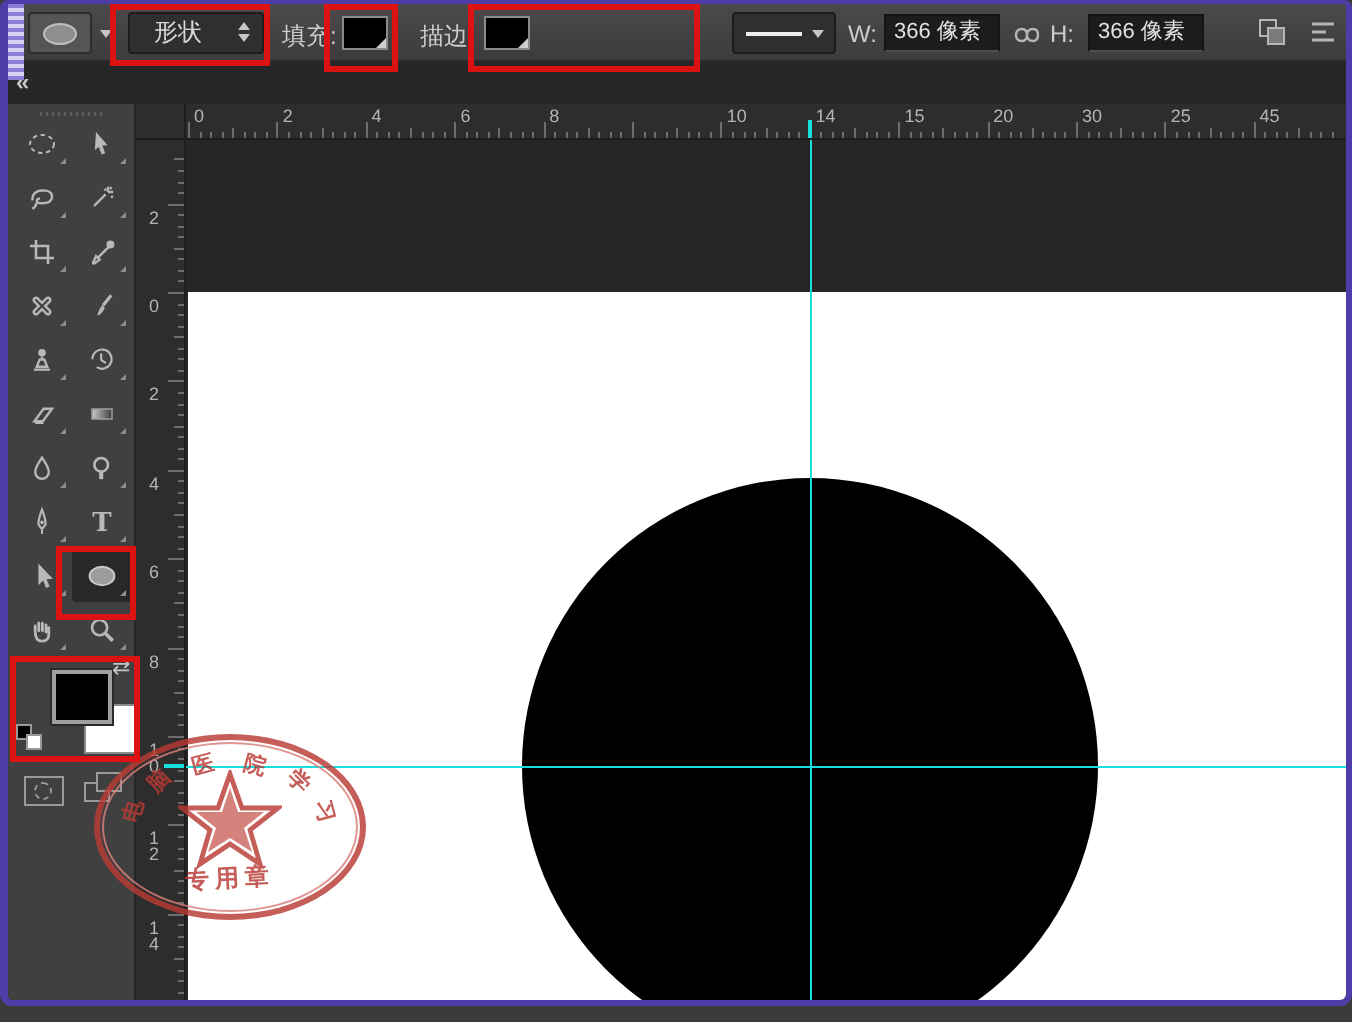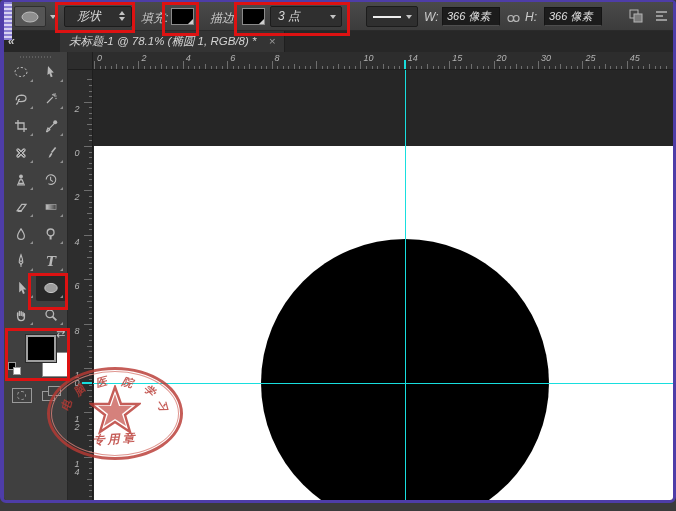--- a/index.html
+++ b/index.html
@@ -3,21 +3,21 @@
 <meta charset="utf-8">
 <style>
   html,body{margin:0;padding:0;background:#3b3b3b;}
   *{box-sizing:border-box;}
   .stage{position:relative;width:676px;height:511px;background:#3b3b3b;overflow:hidden;
          font-family:"Liberation Sans","DejaVu Sans",sans-serif;}
   
   .shot{position:absolute;left:0;top:0;width:676px;height:503px;
         border-left:4px solid var(--frame);border-right:3px solid var(--frame);
         border-top:2px solid var(--frame);border-bottom:3px solid var(--frame);
-        border-radius:4px 4px 6px 6px;background:#262626;overflow:hidden;font-style:italic;}
+        border-radius:4px 4px 6px 6px;background:#262626;overflow:hidden;}
   .stripes{position:absolute;left:0;top:0;width:8px;height:38px;z-index:90;
         background:repeating-linear-gradient(180deg,#8a7fd4 0 2px,#d8d3f2 2px 4px);}
   
   .options-bar{position:absolute;left:0;top:0;width:669px;height:29px;
         background:linear-gradient(#4a4a4a,#3c3c3c);border-bottom:1px solid #2a2a2a;z-index:10;}
   .preset-btn{position:absolute;left:10px;top:4px;width:32px;height:21px;background:#555;
         border:1px solid #2e2e2e;border-radius:2px;display:flex;align-items:center;justify-content:center;}
   .tri-d{width:0;height:0;border-left:3.5px solid transparent;border-right:3.5px solid transparent;border-top:4px solid #c4c4c4;}
   .tri-u{width:0;height:0;border-left:3.5px solid transparent;border-right:3.5px solid transparent;border-bottom:4px solid #c4c4c4;}
   .preset-arrow{position:absolute;left:46px;top:13px;}
@@ -122,24 +122,20 @@
         <span>形状</span>
         <span class="arrows">
             <span class="tri-u"></span>
             <span class="tri-d"></span>
           </span>
       </div>
       <span class="obar-label" style="left:137px">填充:</span>
       <div class="swatch" style="left: 167px; background: rgb(0, 0, 0);"></div>
       <span class="obar-label" style="left:206px">描边:</span>
       <div class="swatch" style="left: 238px; background: rgb(0, 0, 0);"></div>
-      <div class="dropdown stroke-width">
-        <span>3 点</span>
-        <span class="dd tri-d"></span>
-      </div>
       <div class="dropdown stroke-style">
         <div class="line"></div>
         <span class="dd tri-d"></span>
       </div>
       <span class="obar-label" style="left:420px">W:</span>
       <div class="num-field" style="left:438px">366 像素</div>
       <span class="icon-btn" style="left:502px;top:8px">
         <svg width="15" height="11" viewBox="0 0 15 11">
             <path d="M2 5.5 Q2 2.5 5 2.5 Q7.5 2.5 7.5 5.5 Q7.5 8.5 5 8.5 Q2 8.5 2 5.5 M7.5 5.5 Q7.5 2.5 10.5 2.5 Q13 2.5 13 5.5 Q13 8.5 10.5 8.5 Q7.5 8.5 7.5 5.5" fill="none" stroke="#b5b5b5" stroke-width="1.2"></path>
           </svg>
@@ -154,24 +150,20 @@
       </span>
       <span class="icon-btn" style="left:650px">
         <svg width="16" height="16" viewBox="0 0 16 16">
             <path d="M2 4 H13 M2 8 H9 M2 12 H13" stroke="#b5b5b5" stroke-width="1.5"></path>
           </svg>
       </span>
     </div>
 
     <div class="tab-bar">
       <span class="collapse">«</span>
-      <div class="doc-tab">
-        <span>未标题-1 @ 78.1% (椭圆 1, RGB/8) *</span>
-        <span class="close">×</span>
-      </div>
     </div>
 
     <div class="toolbar">
       <div class="grip"></div>
       <div id="tools">
           <div class="tool">
             <svg width="16" height="16" viewBox="0 0 16 16">
               <ellipse cx="8" cy="8" rx="6" ry="4.5" fill="none" stroke="#b8b8b8" stroke-dasharray="2.2 1.8"></ellipse>
             </svg>
           </div>

